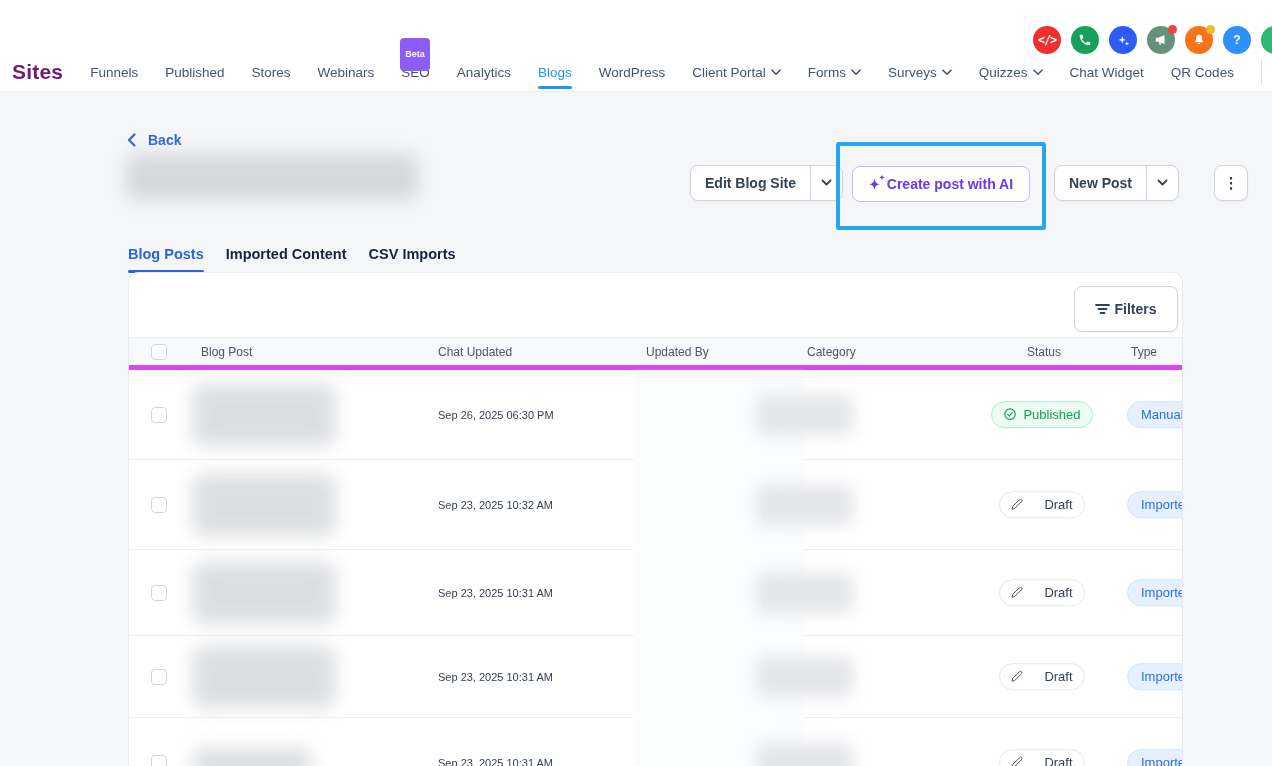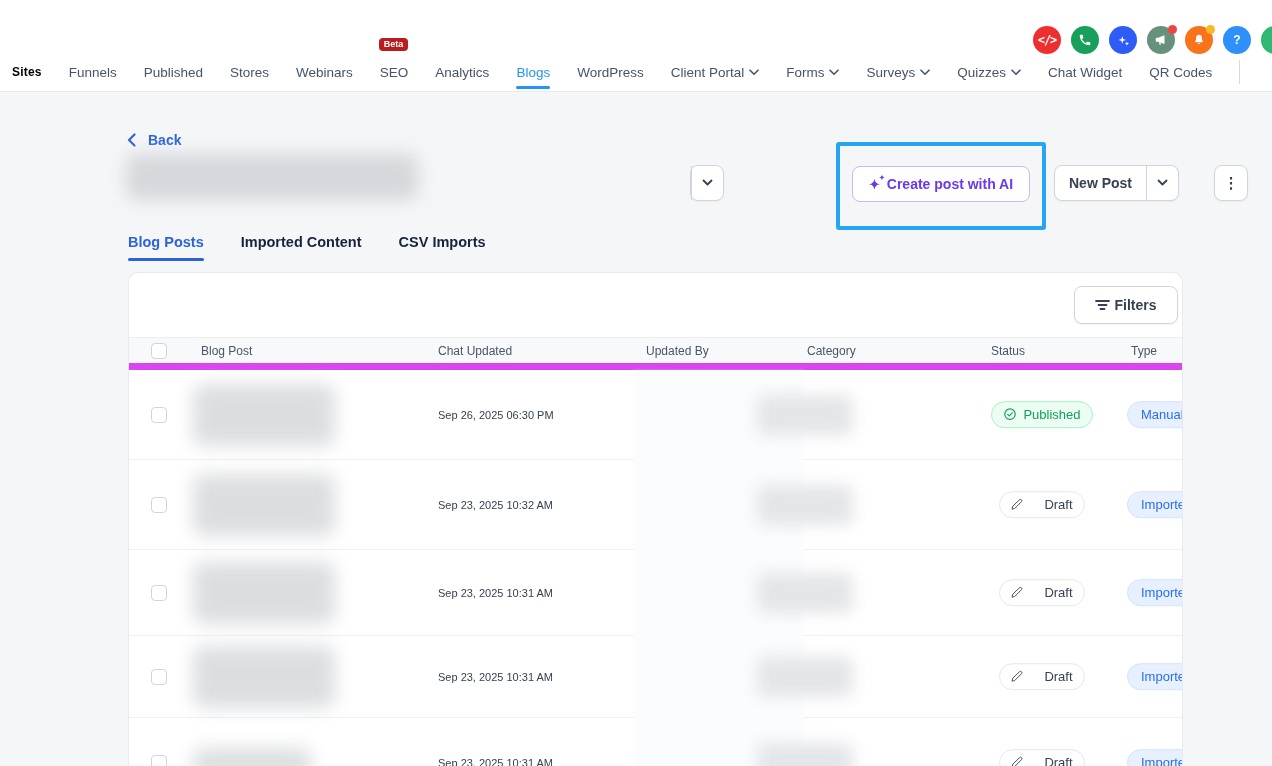--- a/index.html
+++ b/index.html
@@ -2,25 +2,25 @@
 <html><head>
 <meta charset="utf-8">
 <style>
   * { margin:0; padding:0; box-sizing:border-box; }
   html,body { width:1272px; height:766px; overflow:hidden; }
   body { font-family:"Liberation Sans", sans-serif; background:#ffffff; position:relative; color:#344054; }
 
   
   .topnav { position:absolute; top:0; left:0; width:1272px; height:92px; background:#fff; border-bottom:1px solid #e7eaee; z-index:5; }
   .nav-row { position:absolute; left:12px; bottom:0; height:38px; display:flex; align-items:center; gap:27px; }
-  .brand { font-size:12px; font-weight:700; color:#000000; letter-spacing:.2px; }
+  .brand { font-size:21px; font-weight:700; color:#701a75; letter-spacing:.2px; }
   .nav-item { font-size:13.5px; color:#44546b; position:relative; display:flex; align-items:center; gap:5px; height:38px; white-space:nowrap; cursor:pointer; }
   .nav-item.active { color:#2196f3; font-weight:500; }
   .nav-item.active::after { content:""; position:absolute; left:0; right:0; bottom:2px; height:3px; background:#2196f3; border-radius:3px; }
-  .beta-badge { position:absolute; top:-15px; left:-1px; background:#b91c1c; color:#fff; font-size:9px; font-weight:700; padding:2px 5px; border-radius:4px; line-height:1; }
+  .beta-badge { position:absolute; top:-15px; left:-1px; background:#8b5cf6; color:#fff; font-size:9px; font-weight:700; padding:12px 5px; border-radius:4px; line-height:1; }
   .chev { display:inline-block; }
   .nav-divider { width:1px; height:24px; background:#d5dae1; }
 
   
   .circles { position:absolute; top:26px; left:1033px; display:flex; gap:10px; z-index:6; }
   .circle { width:28px; height:28px; border-radius:50%; display:flex; align-items:center; justify-content:center; position:relative; color:#fff; flex:0 0 28px; }
   .circle .glyph { font-size:12px; font-weight:700; line-height:1; }
   .badge-dot { position:absolute; top:-1px; right:-2px; width:9px; height:9px; border-radius:50%; }
   .c-code{background:#ef2f2f;} .c-phone{background:#17a05c;} .c-ai{background:#2f5bf6;}
   .c-mega{background:#68917b;} .c-bell{background:#f9731b;} .c-help{background:#2e90fa;} .c-extra{background:#2eb873;}
@@ -41,34 +41,34 @@
   .split .seg-chev { display:flex; align-items:center; justify-content:center; width:32px; border-left:1px solid #d0d5dd; }
   #edit-split { left:690px; }
   #newpost-split { left:1054px; }
   .highlight-box { position:absolute; left:836px; top:50px; width:210px; height:88px; border:4px solid #27a4f2; border-radius:3px; z-index:4; pointer-events:none; }
   .ai-btn { position:absolute; left:852px; top:74px; width:178px; height:36px; background:#fff; border:1px solid #c7b8fd; border-radius:8px; color:#6938ef; font-size:14px; font-weight:600; display:flex; align-items:center; justify-content:center; gap:7px; cursor:pointer; }
   .ai-spark { position:relative; font-size:13px; line-height:1; }
   .ai-spark i { position:absolute; top:-4px; right:-5px; font-style:normal; font-size:7px; }
   .more-btn { position:absolute; left:1214px; top:73px; width:34px; height:36px; font-size:15px; font-weight:700; color:#364152; letter-spacing:0; }
 
   
-  .tabs { position:absolute; left:128px; top:142px; display:flex; gap:37px;justify-content:flex-end; }
+  .tabs { position:absolute; left:128px; top:154px; display:flex; gap:22px;justify-content:flex-end; }
   .tab { font-size:14.5px; font-weight:700; color:#17233d; padding-bottom:11px; position:relative; cursor:pointer; white-space:nowrap; }
   .tab.active { color:#2d63d8; }
   .tab.active::after { content:""; position:absolute; left:0; right:0; bottom:0; height:3px; background:#2d63d8; border-radius:3px; }
 
   
   .card { position:absolute; left:128px; top:180px; width:1055px; height:494px; background:#fff; border:1px solid #e7eaee; border-bottom:none; border-radius:10px 10px 0 0; overflow:hidden; }
 
   .search-input { position:absolute; left:719px; top:15px; width:220px; height:36px; border:1px solid #d0d5dd; border-radius:8px; background:#fff; display:flex; align-items:center; gap:8px; padding:0 12px; }
   .search-input input { border:none; outline:none; flex:1; font-size:14px; color:#344054; font-family:"Liberation Sans",sans-serif; background:transparent; }
   .search-input input::placeholder { color:#69788c; }
-  .filters-btn { position:absolute; left:945px; top:13px; width:104px; height:38px; gap:4px; }
-
-  .thead { position:absolute; left:0; top:64px; width:1055px; height:33px; background:#f8f9fb; border-top:1px solid #eceef2; border-bottom:7px solid #d946ef; }
+  .filters-btn { position:absolute; left:945px; top:13px; width:104px; height:46px; gap:4px; }
+
+  .thead { position:absolute; left:0; top:64px; width:1055px; height:33px; background:#f8f9fb; border-top:1px solid #eceef2; border-bottom:5px solid #d946ef; }
   .th { position:absolute; top:0; height:100%; display:flex; align-items:center; font-size:12px; color:#4a5568; font-weight:500; }
 
   .tbody { position:absolute; left:0; top:97px; width:1055px; }
   .trow { position:relative; width:1055px; border-bottom:1px solid #eef0f3; }
   .r1{height:90px;} .r2{height:90px;} .r3{height:86px;} .r4{height:82px;} .r5{height:90px;}
   .cell { position:absolute; top:50%; transform:translateY(-50%); display:flex; align-items:center; }
   .cell-check { left:22px; }
   .cell-date { left:309px; font-size:11px; color:#364152; }
   .cell-cat { left:678px; font-size:14px; color:#4a5568; }
   .cell-status { left:848px; width:130px; justify-content:center; }
@@ -202,20 +202,21 @@
   <div class="back-link">
     <svg width="9" height="14" viewBox="0 0 9 14">
         <path d="M7.5 1.5L2 7l5.5 5.5" fill="none" stroke="#2d63d8" stroke-width="2.2" stroke-linecap="round" stroke-linejoin="round"></path>
       </svg>
     <span>Back</span>
   </div>
 
   <div class="title-blur"></div>
 
   <div class="split btn" id="edit-split">
+    <span class="seg-label">Edit Blog Site</span>
     <span class="seg-chev">
       <svg width="11" height="8" viewBox="0 0 11 8">
           <path d="M1.5 1.5l4 4 4-4" fill="none" stroke="#364152" stroke-width="1.8" stroke-linecap="round" stroke-linejoin="round"></path>
         </svg>
     </span>
   </div>
 
   <div class="highlight-box"></div>
 
   <div class="ai-btn">
@@ -253,21 +254,21 @@
     </div>
 
     <div class="thead">
       <span class="th cell-check">
           <span class="checkbox"></span>
         </span>
       <span class="th" style="left:72px">Blog Post</span>
       <span class="th" style="left:309px">Chat Updated</span>
       <span class="th" style="left:517px">Updated By</span>
       <span class="th" style="left:678px">Category</span>
-      <span class="th" style="left:862px">Status</span>
+      <span class="th" style="left:898px">Status</span>
       <span class="th" style="left:1002px">Type</span>
     </div>
 
     <div class="ub-strip"></div>
 
     <div class="tbody">
 
       <div class="trow r1">
         <span class="cell cell-check">
             <span class="checkbox"></span>

